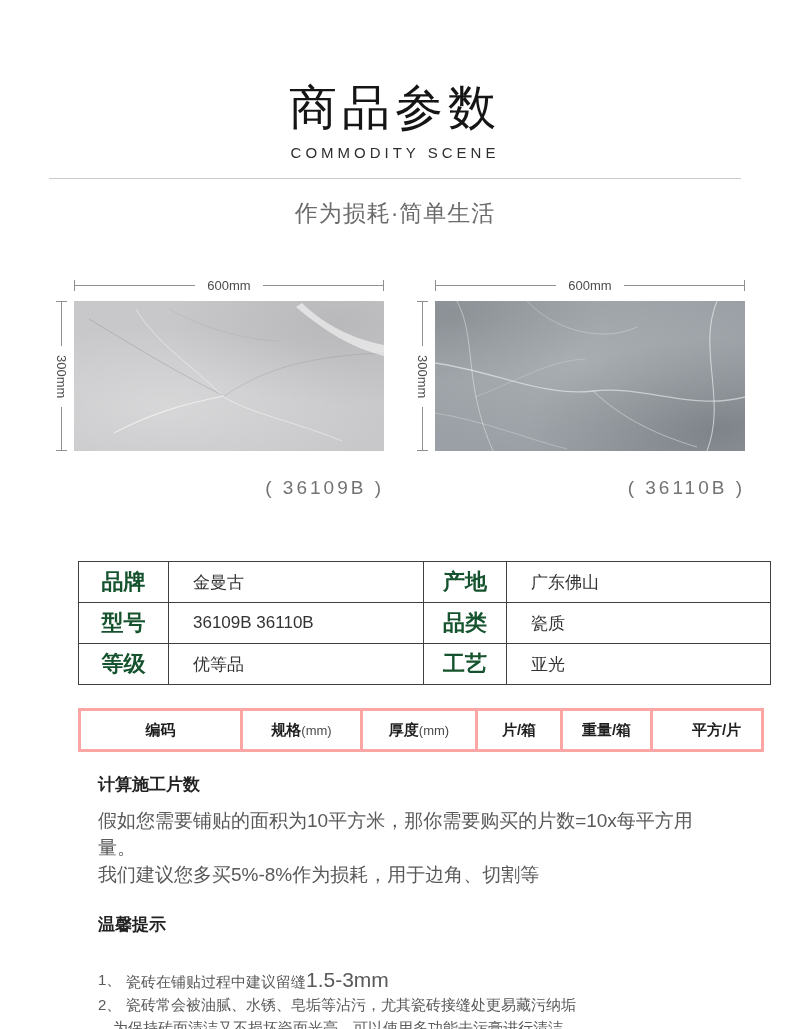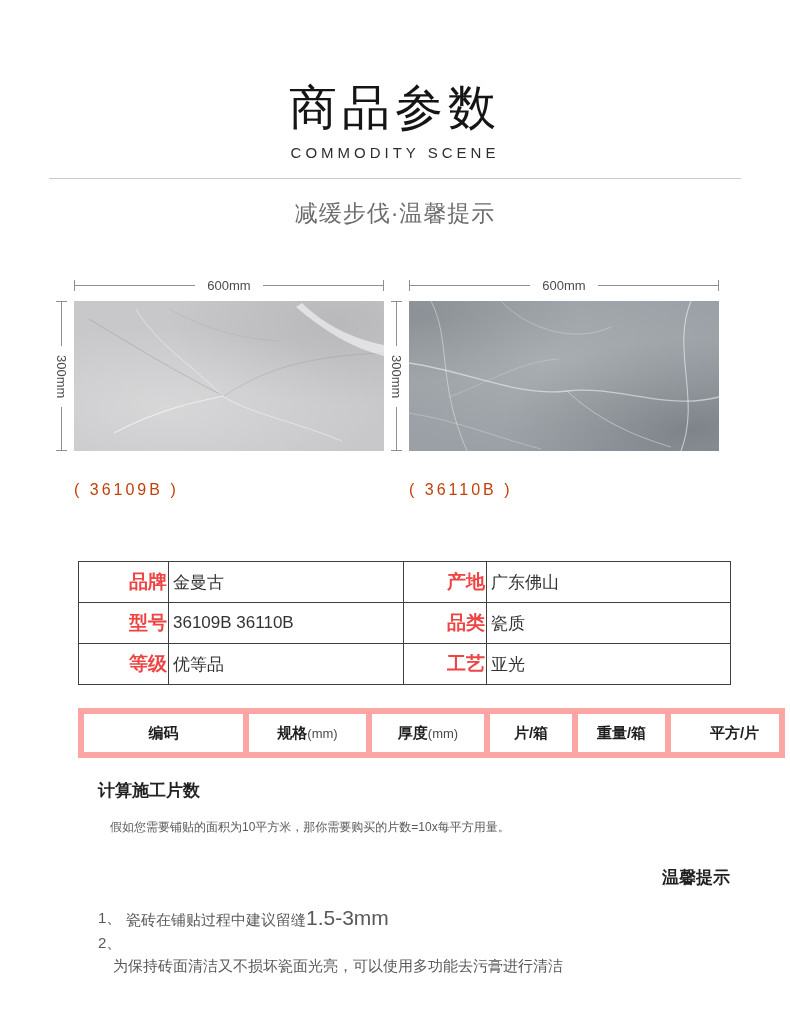--- a/index.html
+++ b/index.html
@@ -20,21 +20,21 @@
     font-weight:normal;
     text-align:center;
   }
   .divider { width:692px; height:1px; background:#cbcbcb; margin:17px auto 0; }
   .tagline {
     margin-top:19px; font-size:23px; color:#6b6b6b; letter-spacing:1px;
     font-weight:500;
   }
 
   
-  .tiles-row { margin-top:48px; padding-left:53px; display:flex; gap:4px; }
+  .tiles-row { margin-top:48px; padding-left:53px; display:flex; gap:30px; }
   .tile-block {
     display:grid; grid-template-columns:16px 310px; grid-template-rows:16px 150px 42px;
     column-gap:5px; row-gap:8px;
   }
   .dim-h { grid-column:2; grid-row:1; display:flex; align-items:center; }
   .dim-h .tick { width:1px; height:11px; background:#8f8f8f; }
   .dim-h .line { flex:1; height:1px; background:#8f8f8f; }
   .dim-h .lbl { padding:0 12px; font-size:13px; color:#4c4c4c; }
   .dim-v { grid-column:1; grid-row:2; display:flex; flex-direction:column; align-items:center; }
   .dim-v .tick { height:1px; width:11px; background:#8f8f8f; }
@@ -49,60 +49,60 @@
       radial-gradient(ellipse 100% 100% at 85% 15%, rgba(130,130,135,0.22), rgba(0,0,0,0) 55%);
   }
   .tile.dark {
     background:
       radial-gradient(ellipse 110% 95% at 45% 40%, rgba(255,255,255,0.14), rgba(0,0,0,0) 65%),
       radial-gradient(ellipse 100% 100% at 90% 85%, rgba(40,45,52,0.25), rgba(0,0,0,0) 60%),
       radial-gradient(ellipse 90% 80% at 5% 10%, rgba(50,55,60,0.18), rgba(0,0,0,0) 55%);
   }
   .tile svg { position:absolute; inset:0; width:100%; height:100%; }
   .tile-caption {
-    grid-column:2; grid-row:3; align-self:end; text-align:left;
-    font-size:16px; color:#c2410c; letter-spacing:3px; padding-bottom:2px;
+    grid-column:2; grid-row:3; align-self:end; text-align:right;
+    font-size:19px; color:#737373; letter-spacing:3px; padding-bottom:2px;
   }
 
   
   table { border-collapse:collapse; table-layout:fixed; }
   .info-table { width:634px; margin:60px 0 0 78px; }
   .info-table th, .info-table td { border:1px solid #3f3f3f; height:38px; }
-  .info-table th { font-size:19px; font-weight:bold; color:#ef4444; text-align:right; }
-  .info-table td { font-size:17px; color:#333333; text-align:left; padding-left:4px; }
+  .info-table th { font-size:22px; font-weight:bold; color:#14532d; text-align:center; }
+  .info-table td { font-size:17px; color:#333333; text-align:left; padding-left:24px; }
   .col-l1 { width:87px; } .col-v1 { width:229px; } .col-l2 { width:80px; } .col-v2 { width:238px; }
 
   
   .spec-table { width:634px; margin:23px 0 0 78px; }
-  .spec-table th, .spec-table td { border:6px solid #fca5a5; text-align:center; }
+  .spec-table th, .spec-table td { border:3px solid #fca5a5; text-align:center; }
   .spec-table th { height:36px; font-size:15px; font-weight:bold; color:#1f1f1f; }
   .spec-table th .unit { font-weight:normal; font-size:13px; color:#4a4a4a; }
   .spec-table td { height:30px; font-size:14px; color:#333333; letter-spacing:0.4px; }
   .sc0{width:157px;} .sc1{width:115px;} .sc2{width:110px;} .sc3{width:80px;} .sc4{width:85px;} .sc5{width:87px;padding-left:20px;}
 
   
   .section { margin-left:98px; margin-right:60px; }
   .calc-section { margin-top:21px; }
   .section-heading { font-size:17px; font-weight:bold; color:#222222; margin:0 0 11px 0; }
-  .calc-section p { margin:12px; font-size:12px; color:#595959; line-height:27px; }
+  .calc-section p { margin:0; font-size:19px; color:#595959; line-height:27px; }
   .tips-section { margin-top:25px; }
-  .tips-section .section-heading { margin-bottom:17px;text-align:right; }
+  .tips-section .section-heading { margin-bottom:32px; }
   .tip-line { display:flex; font-size:15px; color:#595959; line-height:23px; }
   .tip-line .num { flex:0 0 28px; }
   .tip-line .cont-indent { padding-left:15px; }
   .tip-big { font-size:21px; line-height:23px; }
 </style>
 </head>
 <body>
 
 <div class="header">
   <div class="page-title">商品参数</div>
   <div class="page-subtitle">COMMODITY SCENE</div>
   <div class="divider"></div>
-  <div class="tagline">减缓步伐·温馨提示</div>
+  <div class="tagline">作为损耗·简单生活</div>
 </div>
 
 <div class="tiles-row">
 
   <div class="tile-block">
     <div class="dim-h">
       <span class="tick"></span>
       <span class="line"></span>
       <span class="lbl">600mm</span>
       <span class="line"></span>
@@ -191,28 +191,30 @@
     <th class="sc3"><span>片/箱</span><span class="unit"></span></th>
     <th class="sc4"><span>重量/箱</span><span class="unit"></span></th>
     <th class="sc5"><span>平方/片</span><span class="unit"></span></th>
   </tr>
 </tbody>
   </table>
 
 <div class="section calc-section">
   <h3 class="section-heading">计算施工片数</h3>
   <p>假如您需要铺贴的面积为10平方米，那你需要购买的片数=10x每平方用量。</p>
+  <p>我们建议您多买5%-8%作为损耗，用于边角、切割等</p>
 </div>
 
 <div class="section tips-section">
   <h3 class="section-heading">温馨提示</h3>
   <div class="tip-line">
     <span class="num">1、</span>
     <span><span>瓷砖在铺贴过程中建议留缝</span><span class="tip-big">1.5-3mm</span></span>
   </div>
   <div class="tip-line">
     <span class="num">2、</span>
+    <span>瓷砖常会被油腻、水锈、皂垢等沾污，尤其瓷砖接缝处更易藏污纳垢</span>
   </div>
   <div class="tip-line">
     <span class="cont-indent">为保持砖面清洁又不损坏瓷面光亮，可以使用多功能去污膏进行清洁</span>
   </div>
 
 </div>
 
 </body></html>

